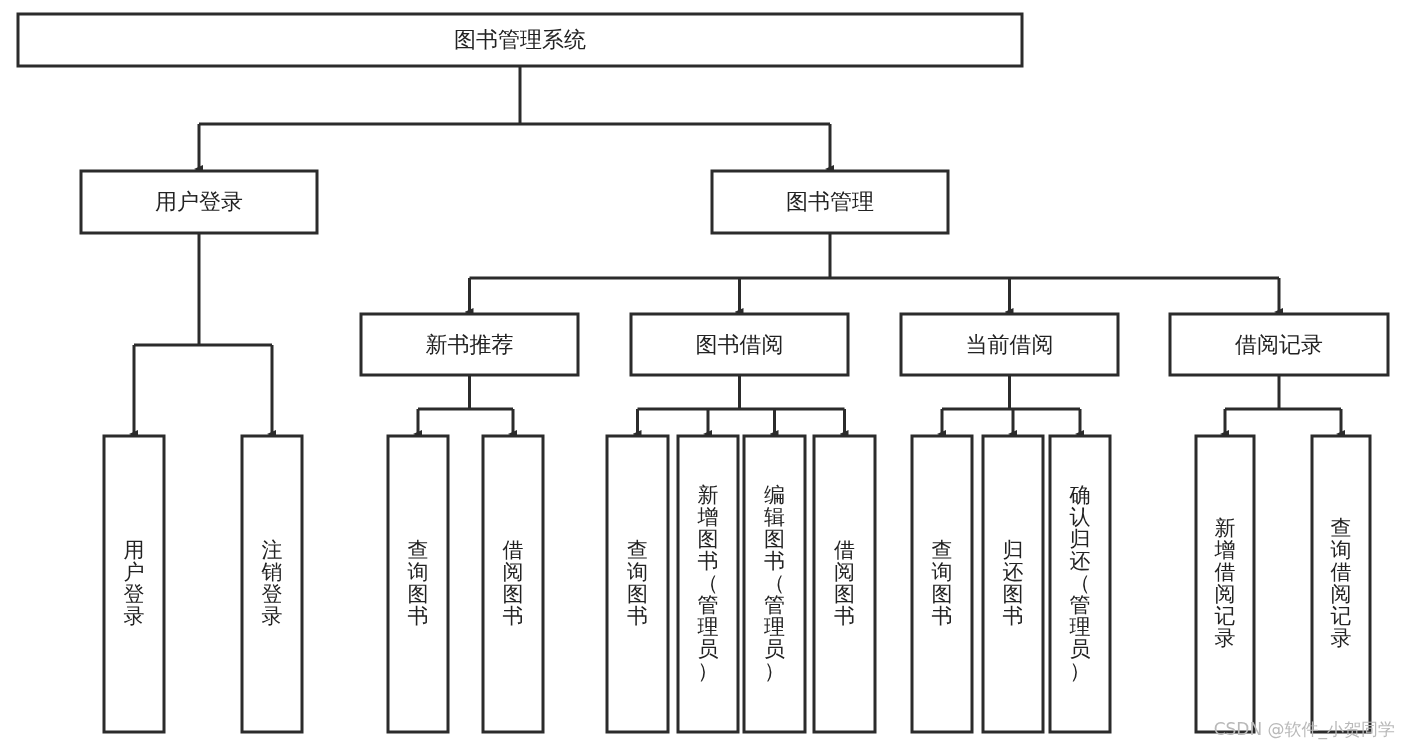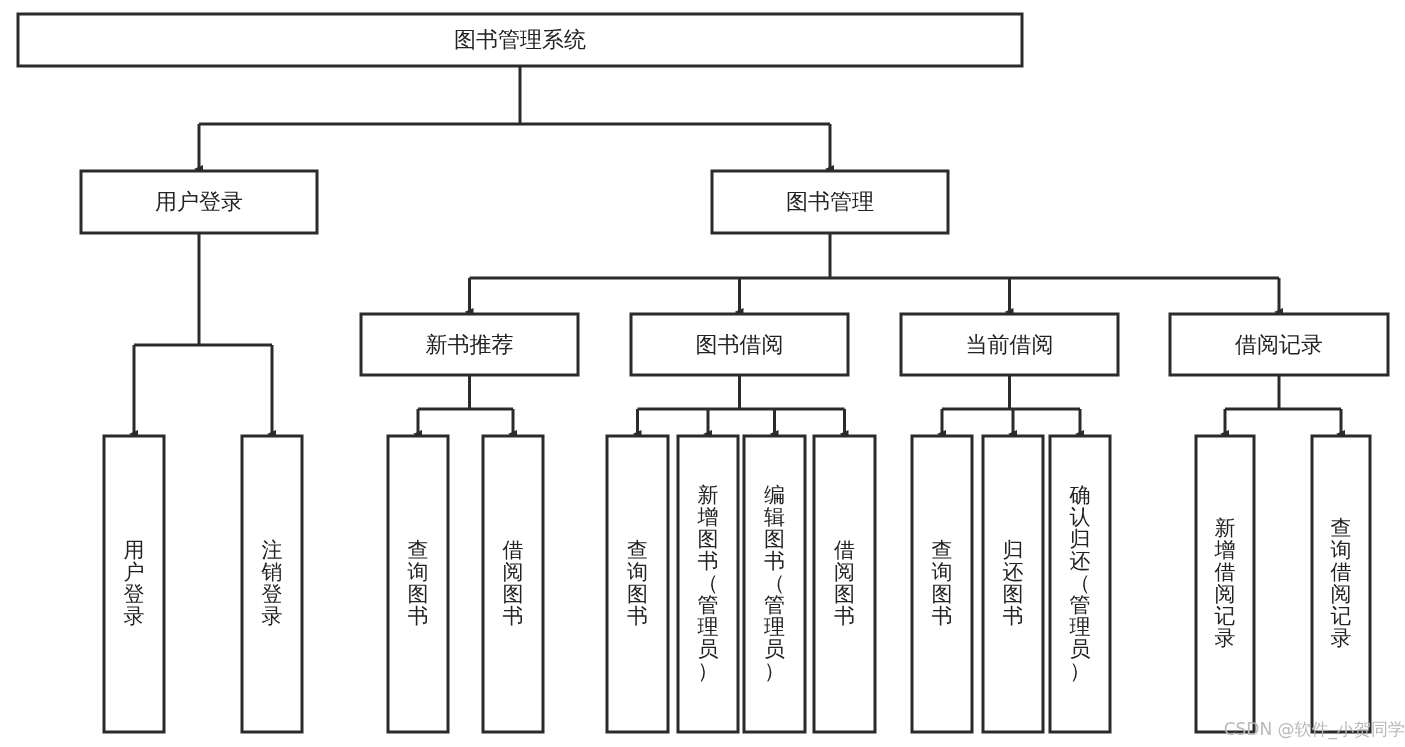--- a/index.html
+++ b/index.html
@@ -47,21 +47,21 @@
     dominant-baseline: middle;
   }
   .node-label-v {
     font-family: "DejaVu Sans", "Liberation Sans", sans-serif;
     font-size: 21px;
     fill: #222222;
     text-anchor: middle;
   }
   .watermark {
     position: absolute;
-    right: 0;
+    right: 10px;
     bottom: 6px;
     font-family: "DejaVu Sans", "Liberation Sans", sans-serif;
     font-size: 17px;
     color: #b9b9b9;
     white-space: nowrap;
     user-select: none;
   }
 </style>
 </head>
 <body>

